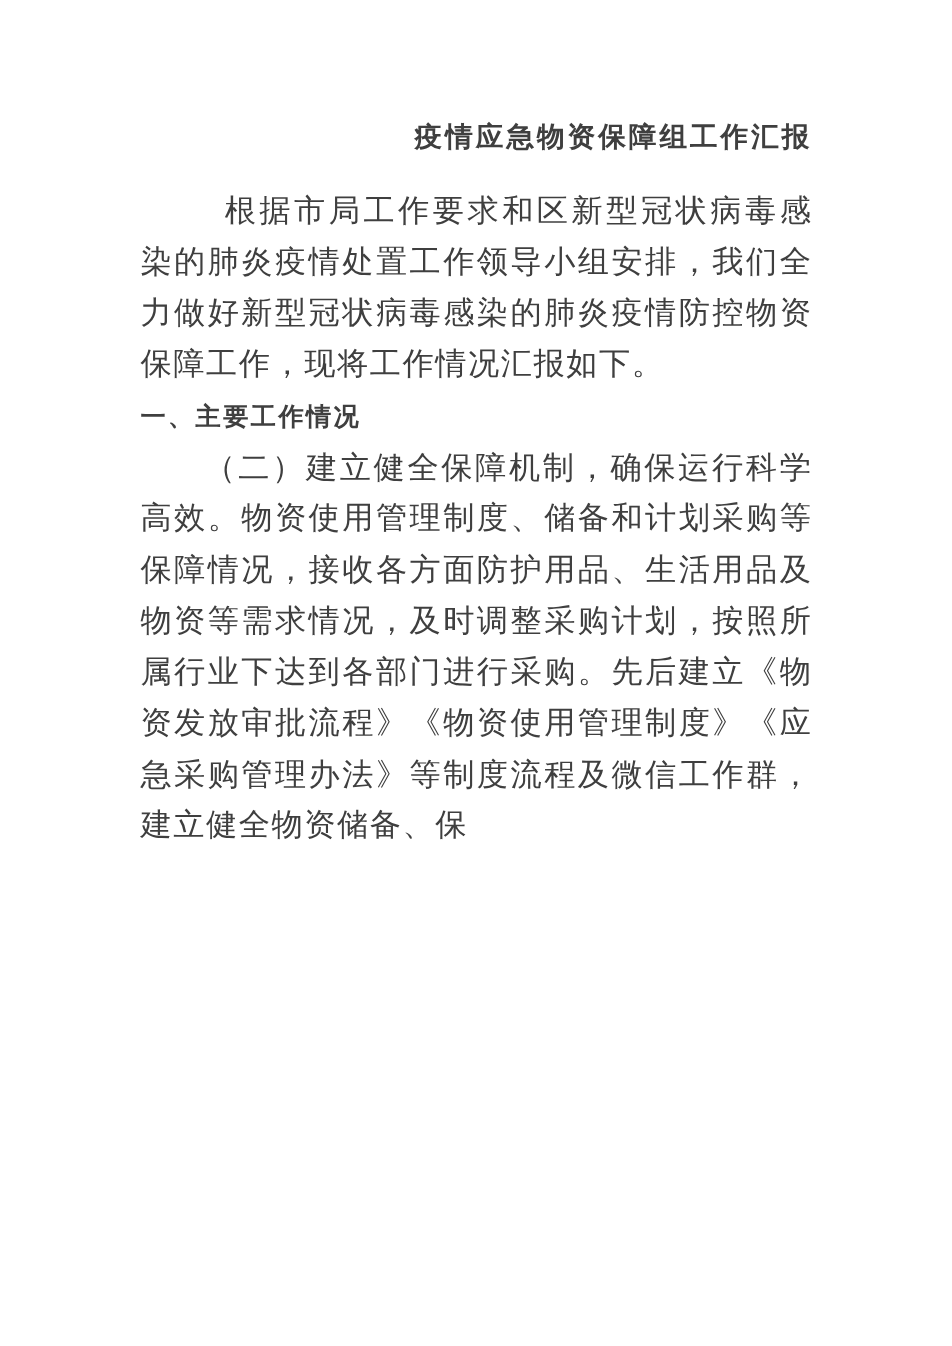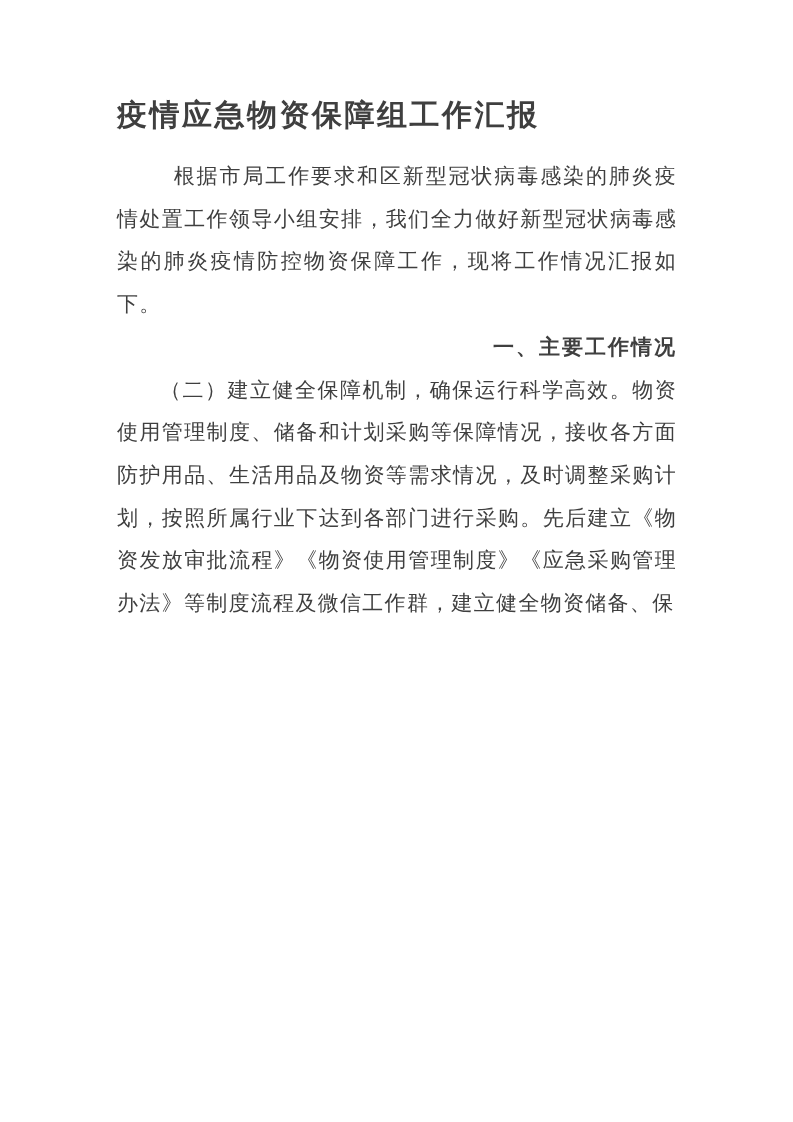--- a/index.html
+++ b/index.html
@@ -17,38 +17,37 @@
     color: #3f3f3f;
   }
   .doc {
     position: absolute;
     left: 117px;
     top: 93px;
     width: 560px;
   }
   .title {
     margin: 0 0 19px 0;
-    font-size: 30px;
+    font-size: 23px;
     font-weight: bold;
     line-height: 43px;
     letter-spacing: 2.5px;
-    text-align: left;
+    text-align: right;
     white-space: nowrap;
   }
   .heading {
     margin: 0;
     font-size: 21px;
     font-weight: bold;
     line-height: 42.7px;
     letter-spacing: 2px;
-    text-align: right;
   }
   .para {
     margin: 0;
-    font-size: 21px;
+    font-size: 26px;
     font-weight: normal;
     line-height: 42.7px;
     letter-spacing: 1.3px;
     text-align: justify;
     text-justify: inter-character;
     text-indent: 2.05em;
   }
   .para.indent-lg {
     text-indent: 2.7em;
   }

